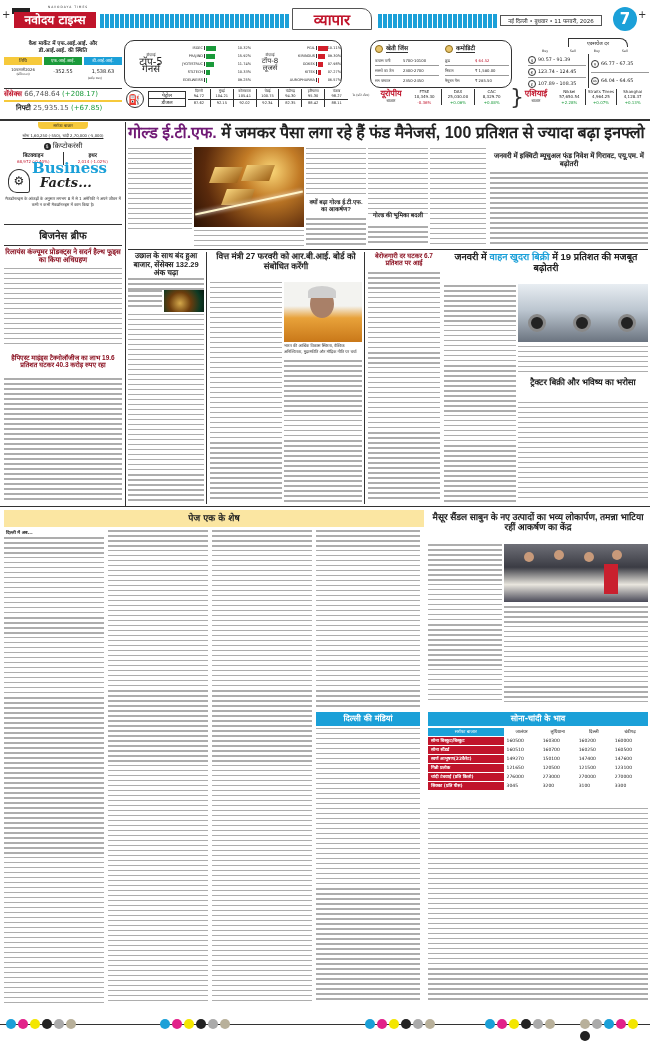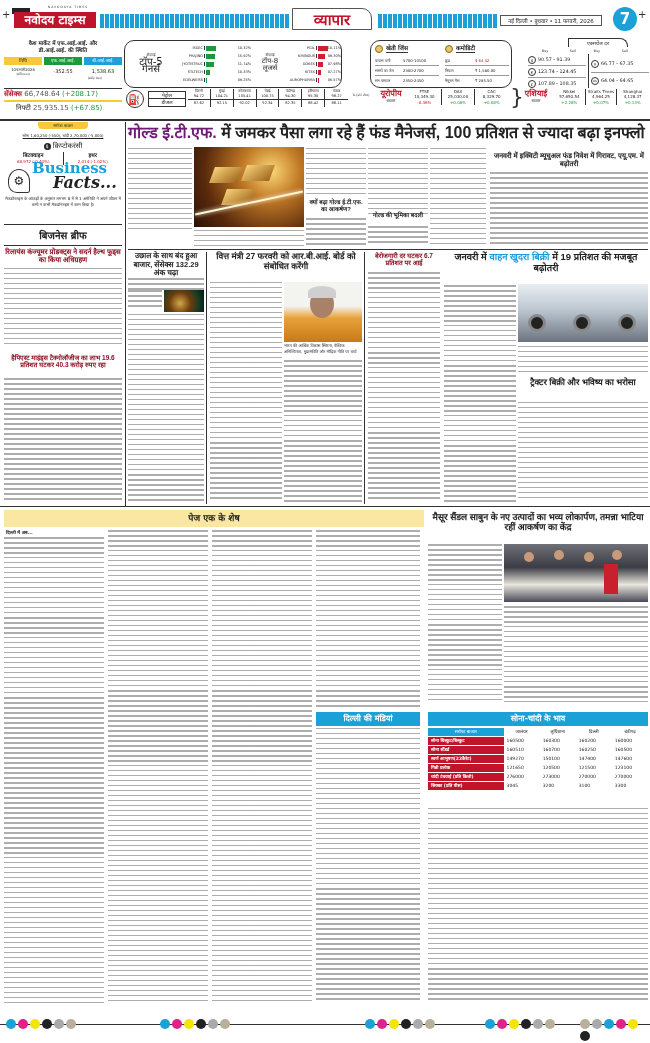--- a/index.html
+++ b/index.html
@@ -60,21 +60,21 @@
 </div>
 <div class="abs hline" style="left:4px;top:88px;width:118px"></div>
 
 <div class="abs" style="left:4px;top:90px;width:120px;font-size:7px">
   <span class="red" style="font-weight:bold">सेंसेक्स</span>
   <span style="color:#555">66,748.64</span>
   <span class="grn">(+208.17)</span>
 </div>
 <div class="abs" style="left:4px;top:100px;width:118px;height:1.5px;background:#f6c93b"></div>
 <div class="abs" style="left:16px;top:104px;width:110px;font-size:7px">
-  <span style="font-weight:normal">निफ्टी</span>
+  <span style="font-weight:bold">निफ्टी</span>
   <span style="color:#555">25,935.15</span>
   <span class="grn">(+67.85)</span>
 </div>
 
 <div class="abs box" style="left:124px;top:40px;width:218px;height:48px">
   <div class="abs" style="left:8px;top:12px;text-align:center;width:36px">
     <div style="font-size:3.5px">बीएसई</div>
     <div style="font-size:10px;line-height:7px">टॉप-5 गेनर्स</div>
   </div>
   <div class="abs" style="left:40px;top:3px;width:86px">
@@ -298,21 +298,21 @@
       <div class="red">68,972 (-0.40%)</div>
     </div>
   <div style="flex:1">
       <div style="font-size:5.5px;font-weight:bold">इथर</div>
       <div class="red">2,014 (-1.02%)</div>
     </div>
 </div>
 <div class="abs" style="left:8px;top:169px;width:22px;height:24px;border:1.5px solid #333;border-radius:50% 50% 10% 40%;text-align:center;font-size:12px;line-height:22px">⚙</div>
 <div class="abs" style="left:32px;top:160px;width:90px">
   <div class="blu" style="font-family:'DejaVu Serif',serif;font-weight:bold;font-size:15px;line-height:16px">Business</div>
-  <div style="font-family:'DejaVu Serif',serif;font-style:italic;font-weight:bold;font-size:16px;line-height:13px;margin-left:21px">Facts...</div>
+  <div style="font-family:'DejaVu Serif',serif;font-style:italic;font-weight:bold;font-size:13px;line-height:13px;margin-left:8px">Facts...</div>
 </div>
 <div class="abs" style="left:4px;top:196px;width:118px;font-size:4px;line-height:6px;text-align:center">मैकडॉनल्ड्स के आंकड़ों के अनुसार लगभग 8 में से 1 अमेरिकी ने अपने जीवन में कभी न कभी मैकडॉनल्ड्स में काम किया है।</div>
 <div class="abs hline" style="left:4px;top:224px;width:118px"></div>
 <div class="abs" style="left:4px;top:229px;width:118px;text-align:center;font-size:10px;font-weight:bold;border-bottom:1px solid #333;padding-bottom:2px">बिजनेस ब्रीफ</div>
 <div class="abs hl" style="left:4px;top:248px;width:118px;font-size:7px;color:#8a1020">रिलायंस कंज्यूमर प्रोडक्ट्स ने सदर्न हैल्थ फूड्स का किया अधिग्रहण</div>
 <div class="abs lines" style="left:4px;top:268px;width:118px;height:80px"></div>
 <div class="abs hl" style="left:4px;top:354px;width:118px;font-size:6.5px;color:#8a1020">हैपिएस्ट माइंड्स टैक्नोलॉजीज का लाभ 19.6 प्रतिशत घटकर 40.3 करोड़ रुपए रहा</div>
 <div class="abs lines" style="left:4px;top:378px;width:118px;height:124px"></div>
 
 <div class="abs vline" style="left:125px;top:122px;height:384px"></div>

